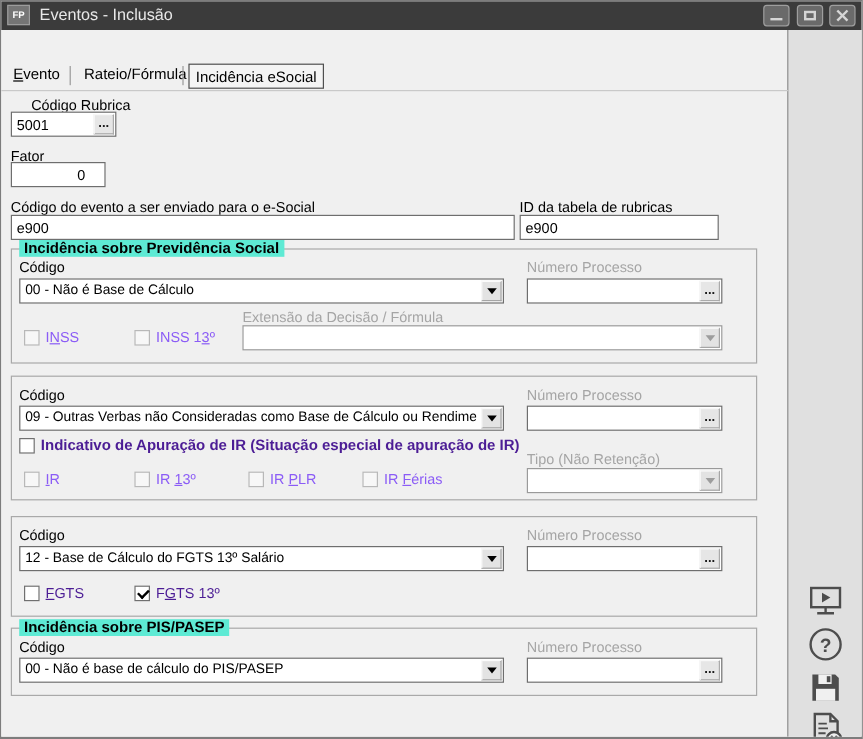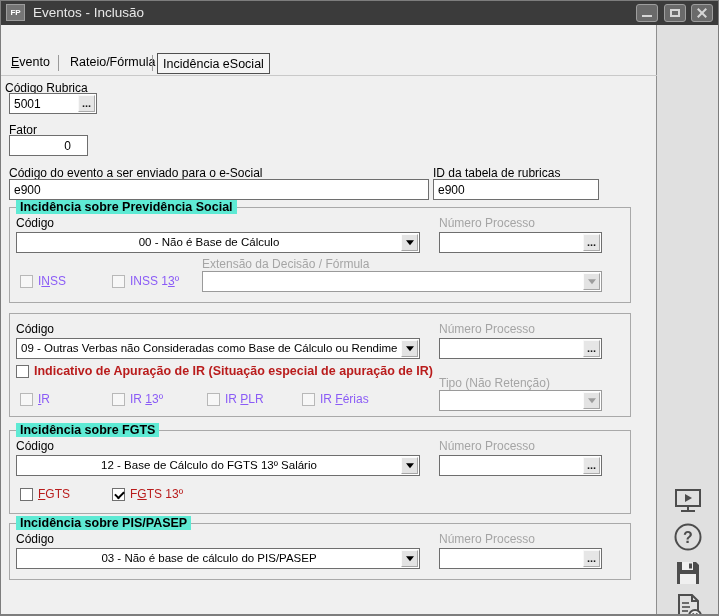--- a/index.html
+++ b/index.html
@@ -77,21 +77,21 @@
   }
   .browse-btn {
     position:absolute; right:1px; top:1px; bottom:1px; width:17px;
     background:#e6e6e6; border:1px solid #aaa;
     border-top-color:#f8f8f8; border-left-color:#f8f8f8;
     font-size:11px; font-weight:bold; line-height:9px; color:#1a1a1a;
     text-align:center; padding:0; cursor:default;
     font-family:"Liberation Sans",sans-serif;
   }
   .combo {
-    position:absolute; height:21px; border:1px solid #6e6e6e; background:#fff;text-align:center;
+    position:absolute; height:21px; border:1px solid #6e6e6e; background:#fff;
   }
   .combo-text {
     position:absolute; left:4px; right:22px; top:0; height:19px; line-height:19px;
     font-size:11.5px; white-space:nowrap; overflow:hidden; color:#000;
   }
   .combo-arrow {
     position:absolute; right:1px; top:1px; bottom:1px; width:17px;
     background:#e3e3e3; border:1px solid #a5a5a5;
     border-top-color:#fbfbfb; border-left-color:#fbfbfb;
   }
@@ -118,21 +118,21 @@
   .cb-box {
     position:relative; width:13px; height:13px; background:#fff;
     border:1px solid #707070; flex:0 0 13px;
   }
   .cb.dim .cb-box { border-color:#b8b8b8; background:#f7f7f7; }
   .cb-box.checked::after {
     content:""; position:absolute; left:2px; top:2px; width:7px; height:4px;
     border-left:2px solid #000; border-bottom:2px solid #000;
     transform:rotate(-45deg);
   }
-  .cb-label { margin-left:5px; font-size:12px; color:#b91c1c; white-space:nowrap; }
+  .cb-label { margin-left:5px; font-size:12px; color:#4c1d95; white-space:nowrap; }
   .cb.dim .cb-label { color:#8b5cf6; }
   .cb.bold .cb-label { font-weight:bold; font-size:12.5px; }
 
   
   .side-btn { position:absolute; left:671px; width:32px; height:32px; cursor:default; }
 </style>
 </head>
 <body>
 
 <div class="window">
@@ -193,21 +193,21 @@
 
     <div class="main">
 
       <span class="tab" style="left:10px"><span class="accel">E</span><span>vento</span></span>
       <span class="tab-sep" style="left:57px"></span>
       <span class="tab" style="left:69px">Rateio/Fórmula</span>
       <span class="tab-sep" style="left:151px"></span>
       <span class="tab-active">Incidência eSocial</span>
       <div class="tab-underline"></div>
 
-      <span class="lbl" style="left:4px;top:56px">Código Rubrica</span>
+      <span class="lbl" style="left:25px;top:56px">Código Rubrica</span>
       <div class="browse-field" style="left:8px;top:68px;width:88px">
         <input value="5001" style="">
         <button class="browse-btn">...</button>
       </div>
 
       <span class="lbl" style="left:8px;top:98px">Fator</span>
       <input class="txt" style="left: 8px; top: 110px; width: 79px; text-align: right; padding-right: 16px;" value="0">
 
       <span class="lbl" style="left:8px;top:141px">Código do evento a ser enviado para o e-Social</span>
       <input class="txt" style="left: 8px; top: 154px; width: 420px;" value="e900">
@@ -274,21 +274,20 @@
           <span class="cb-box"></span>
           <span class="cb-label"><span>IR </span><span class="accel">P</span><span>LR</span></span>
         </div>
         <div class="cb dim" style="left:292px;top:78px">
           <span class="cb-box"></span>
           <span class="cb-label"><span>IR </span><span class="accel">F</span><span>érias</span></span>
         </div>
       </div>
 
       <div class="group" style="top:405px;height:84px">
-        <span class="group-title">Incidência sobre FGTS</span>
         <span class="lbl" style="left:6px;top:8px">Código</span>
         <div class="combo" style="left:6px;top:24px;width:404px">
           <span class="combo-text">12 - Base de Cálculo do FGTS 13º Salário</span>
           <span class="combo-arrow"></span>
         </div>
         <span class="lbl dim" style="left:429px;top:8px">Número Processo</span>
         <div class="browse-field" style="left:429px;top:24px;width:163px">
           <input value="" style="">
           <button class="browse-btn">...</button>
         </div>
@@ -299,21 +298,21 @@
         <div class="cb" style="left:102px;top:56px">
           <span class="cb-box checked"></span>
           <span class="cb-label"><span>F</span><span class="accel">G</span><span>TS 13º</span></span>
         </div>
       </div>
 
       <div class="group" style="top:498px;height:57px">
         <span class="group-title">Incidência sobre PIS/PASEP</span>
         <span class="lbl" style="left:6px;top:8px">Código</span>
         <div class="combo" style="left:6px;top:24px;width:404px">
-          <span class="combo-text">03 - Não é base de cálculo do PIS/PASEP</span>
+          <span class="combo-text">00 - Não é base de cálculo do PIS/PASEP</span>
           <span class="combo-arrow"></span>
         </div>
         <span class="lbl dim" style="left:429px;top:8px">Número Processo</span>
         <div class="browse-field" style="left:429px;top:24px;width:163px">
           <input value="" style="">
           <button class="browse-btn">...</button>
         </div>
       </div>
 
     </div>

